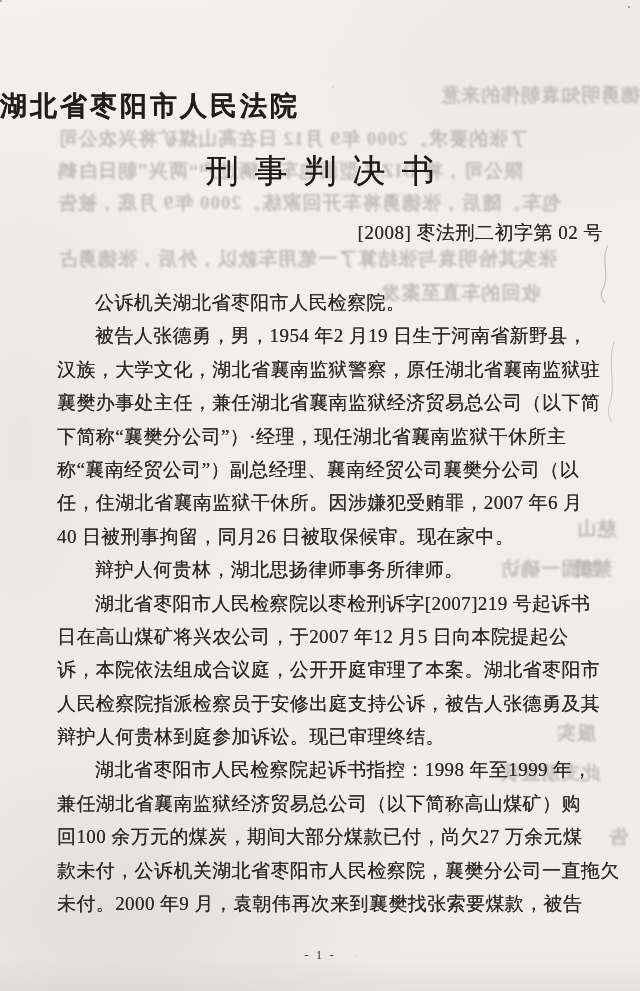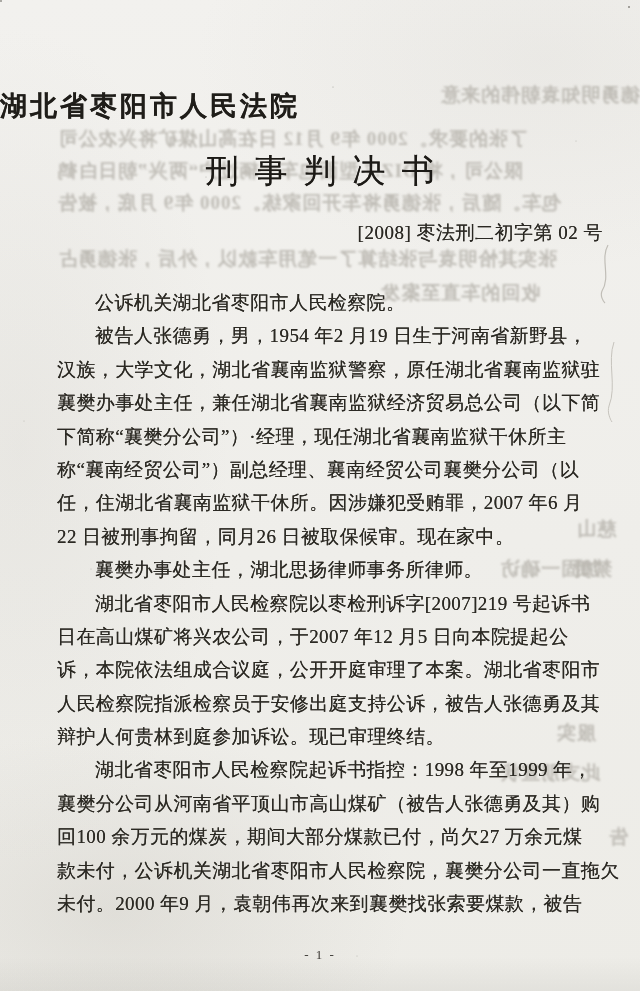--- a/index.html
+++ b/index.html
@@ -123,37 +123,37 @@
       <div class="line">汉族，大学文化，湖北省襄南监狱警察，原任湖北省襄南监狱驻</div>
 
       <div class="line">襄樊办事处主任，兼任湖北省襄南监狱经济贸易总公司（以下简</div>
 
       <div class="line">下简称“襄樊分公司”）·经理，现任湖北省襄南监狱干休所主</div>
 
       <div class="line">称“襄南经贸公司”）副总经理、襄南经贸公司襄樊分公司（以</div>
 
       <div class="line">任，住湖北省襄南监狱干休所。因涉嫌犯受贿罪，2007 年6 月</div>
 
-      <div class="line">22 日被刑事拘留，同月26 日被取保候审。现在家中。</div>
+      <div class="line">40 日被刑事拘留，同月26 日被取保候审。现在家中。</div>
 
-      <div class="line indent">襄樊办事处主任，湖北思扬律师事务所律师。</div>
+      <div class="line indent">辩护人何贵林，湖北思扬律师事务所律师。</div>
 
       <div class="line indent">湖北省枣阳市人民检察院以枣检刑诉字[2007]219 号起诉书</div>
 
       <div class="line">日在高山煤矿将兴农公司，于2007 年12 月5 日向本院提起公</div>
 
       <div class="line">诉，本院依法组成合议庭，公开开庭审理了本案。湖北省枣阳市</div>
 
       <div class="line">人民检察院指派检察员于安修出庭支持公诉，被告人张德勇及其</div>
 
       <div class="line">辩护人何贵林到庭参加诉讼。现已审理终结。</div>
 
       <div class="line indent">湖北省枣阳市人民检察院起诉书指控：1998 年至1999 年，</div>
 
-      <div class="line">襄樊分公司从河南省平顶山市高山煤矿（被告人张德勇及其）购</div>
+      <div class="line">兼任湖北省襄南监狱经济贸易总公司（以下简称高山煤矿）购</div>
 
       <div class="line">回100 余万元的煤炭，期间大部分煤款已付，尚欠27 万余元煤</div>
 
       <div class="line">款未付，公诉机关湖北省枣阳市人民检察院，襄樊分公司一直拖欠</div>
 
       <div class="line">未付。2000 年9 月，袁朝伟再次来到襄樊找张索要煤款，被告</div>
     </div>
 
   <div class="footer">- 1 -</div>
 

